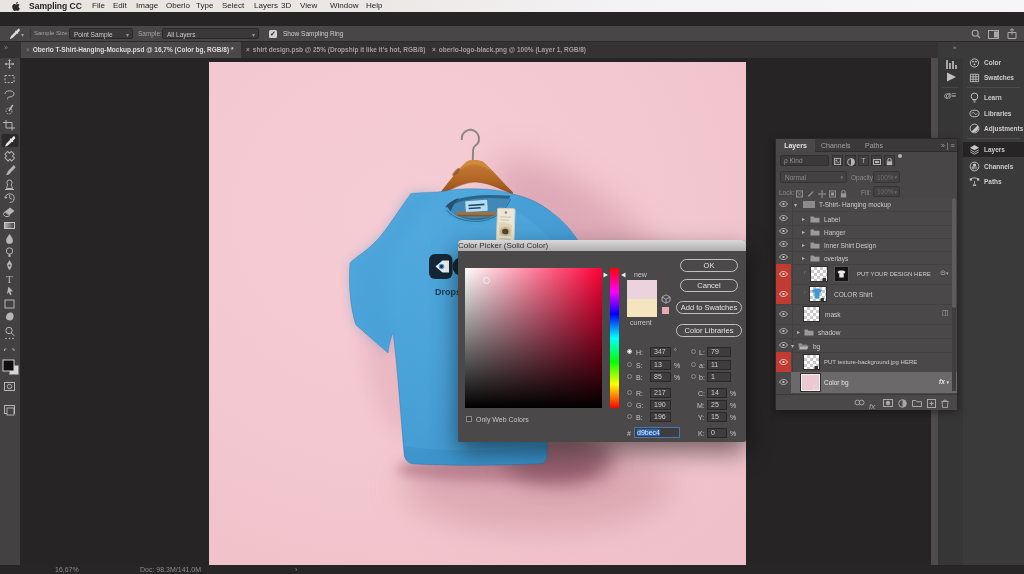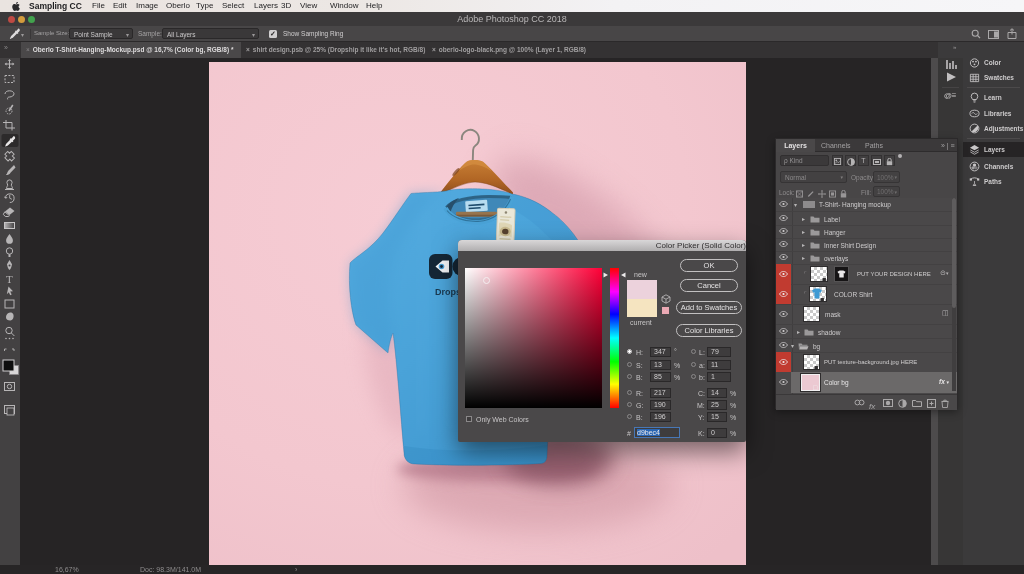--- a/index.html
+++ b/index.html
@@ -47,21 +47,21 @@
 .dockitem { position:absolute; left:0; width:61px; height:15px; color:#cecccd; font-size:6.5px; font-weight:bold; line-height:15px; }
 .dockitem svg { position:absolute; left:6px; top:2px; }
 .dockitem span { position:absolute; left:21px; }
 
 
 #layers { left:775px; top:138px; width:183px; height:271px; background:#484647; border:1px solid #2b292a; box-shadow:0 3px 8px rgba(0,0,0,.4); }
 
 
 #dialog { left:458px; top:240px; width:288px; height:202px; background:#4a4849; border-radius:4px 4px 2px 2px; box-shadow:0 10px 24px rgba(0,0,0,.5); }
 #dlg-title { position:absolute; left:0; top:0; width:100%; height:11px; border-radius:4px 4px 0 0;
-  background:linear-gradient(#d9d7d8,#b0aeaf); color:#2e2c2d; font-size:8px; line-height:11px; text-align:right; }
+  background:linear-gradient(#d9d7d8,#b0aeaf); color:#2e2c2d; font-size:8px; line-height:11px; text-align:left; }
 .btn { position:absolute; border:1px solid #c2c0c1; border-radius:7px; color:#e4e2e3; font-size:7.5px; text-align:center; }
 .fieldrow { position:absolute; color:#c6c4c5; font-size:7px; }
 .vbox { position:absolute; background:#3e3c3d; border:1px solid #2a2829; color:#cfcdce; font-size:7px; padding-left:3px; }
 .radio { position:absolute; width:5px; height:5px; border:1px solid #8a8889; border-radius:50%; }
 #layers span > svg { display:block; margin:1.5px auto 0; }
 </style>
 </head>
 <body>
 <div id="stage">
 
@@ -76,26 +76,20 @@
     <span style="left:166px;">Oberlo</span>
     <span style="left:196px;">Type</span>
     <span style="left:222px;text-align:center;">Select</span>
     <span style="left:254px;">Layers</span>
     <span style="left:281px;">3D</span>
     <span style="left:300px;">View</span>
     <span style="left:330px;">Window</span>
     <span style="left:366px;">Help</span>
   </div>
 
-  <div id="titlebar" class="abs">
-    <div class="tl" style="left:8px;background:#bf4a43;"></div>
-    <div class="tl" style="left:18px;background:#d49c3d;"></div>
-    <div class="tl" style="left:28px;background:#42a24d;"></div>
-    <div id="title-text">Adobe Photoshop CC 2018</div>
-  </div>
 
   <div id="optionsbar" class="abs">
     <svg class="abs" style="left:9px;top:2px;" width="12" height="12" viewBox="0 0 12 12">
         <path fill="#dddbdc" d="M10.2.8c.8.8.8 1.8.2 2.5L8.9 4.8l.5.5-.8.8-.6-.6-4.2 4.3c-.3.3-1.7.6-2.4 1.2-.2.2-.7-.3-.5-.5.6-.7.9-2.1 1.2-2.4L6.4 3.8l-.6-.6.8-.8.5.5 1.5-1.5C9.2.7 9.6.2 10.2.8z"></path>
       </svg>
     <span class="caret abs" style="left:21px;top:5px;">▾</span>
     <span class="abs" style="left:30px;top:3px;width:1px;height:10px;background:#393738;"></span>
     <span class="abs" style="left:34px;top:4px;font-size:6px;">Sample Size:</span>
     <div class="opt-dd" style="left:69px;width:64px;">Point Sample<span class="caret" style="right:3px;top:2px;">▾</span></div>
     <span class="abs" style="left:138px;top:4px;">Sample:</span>

